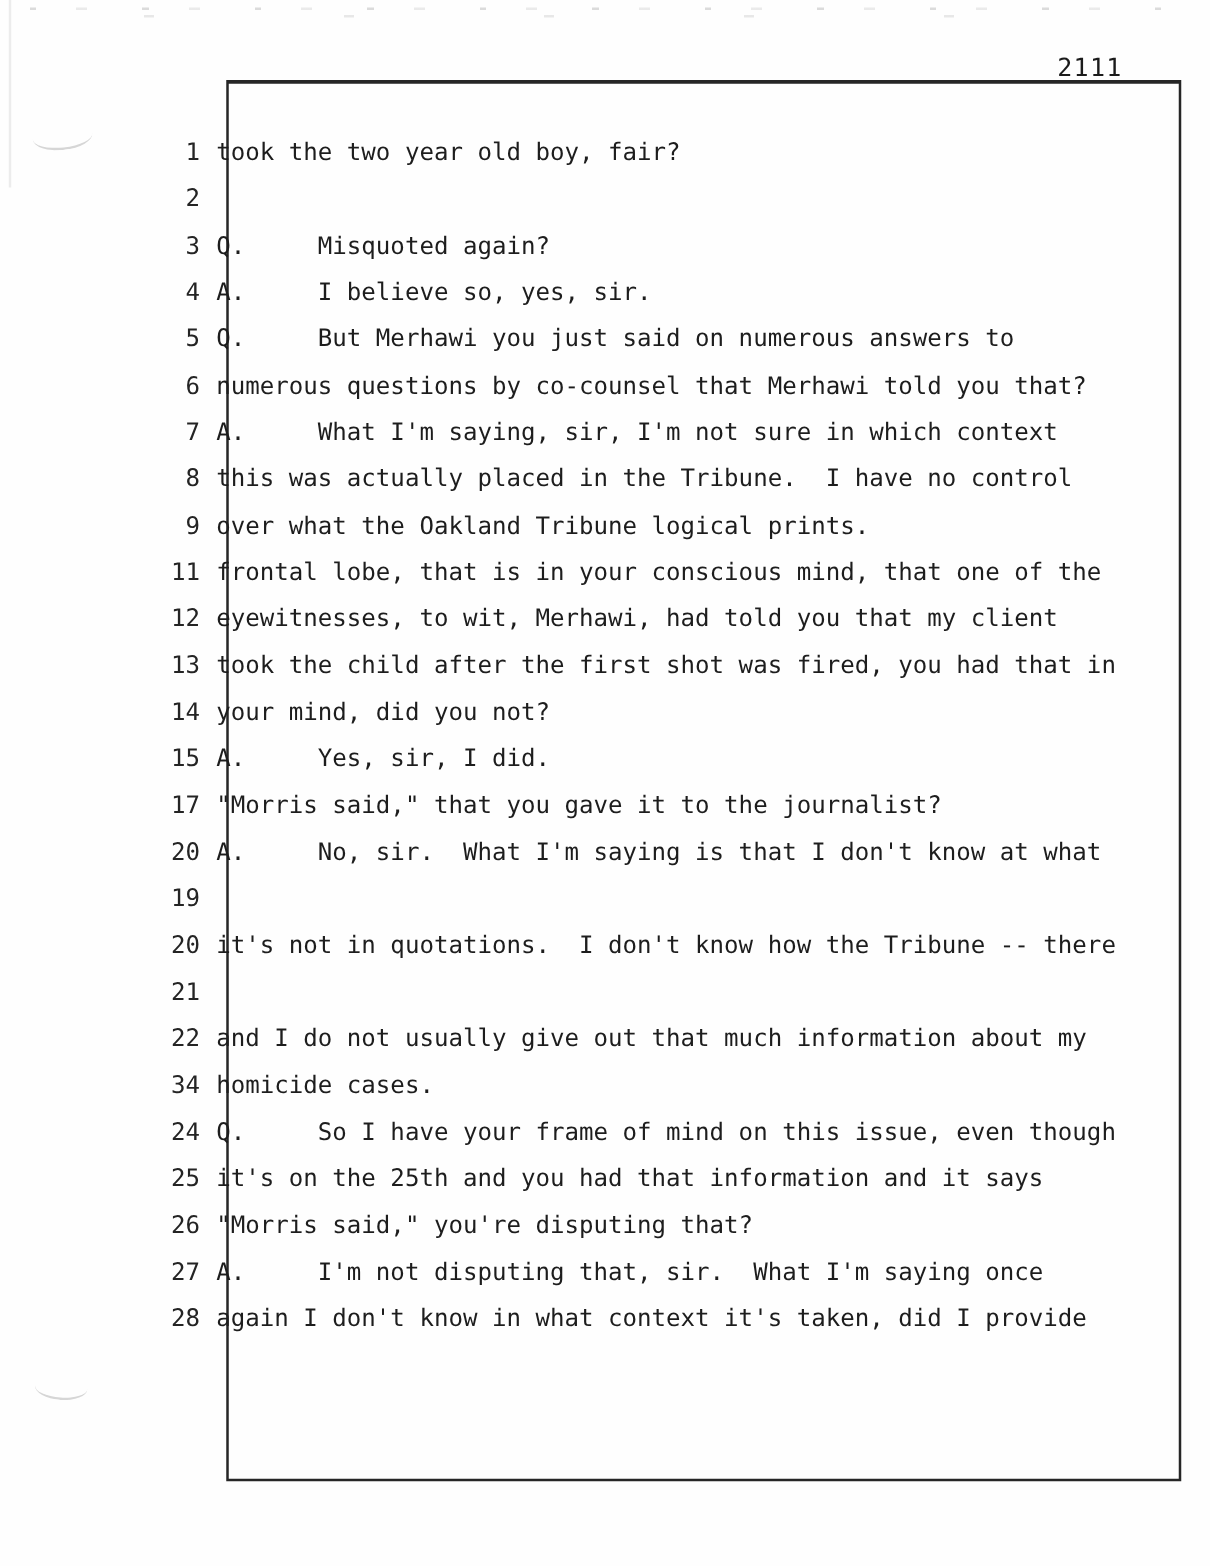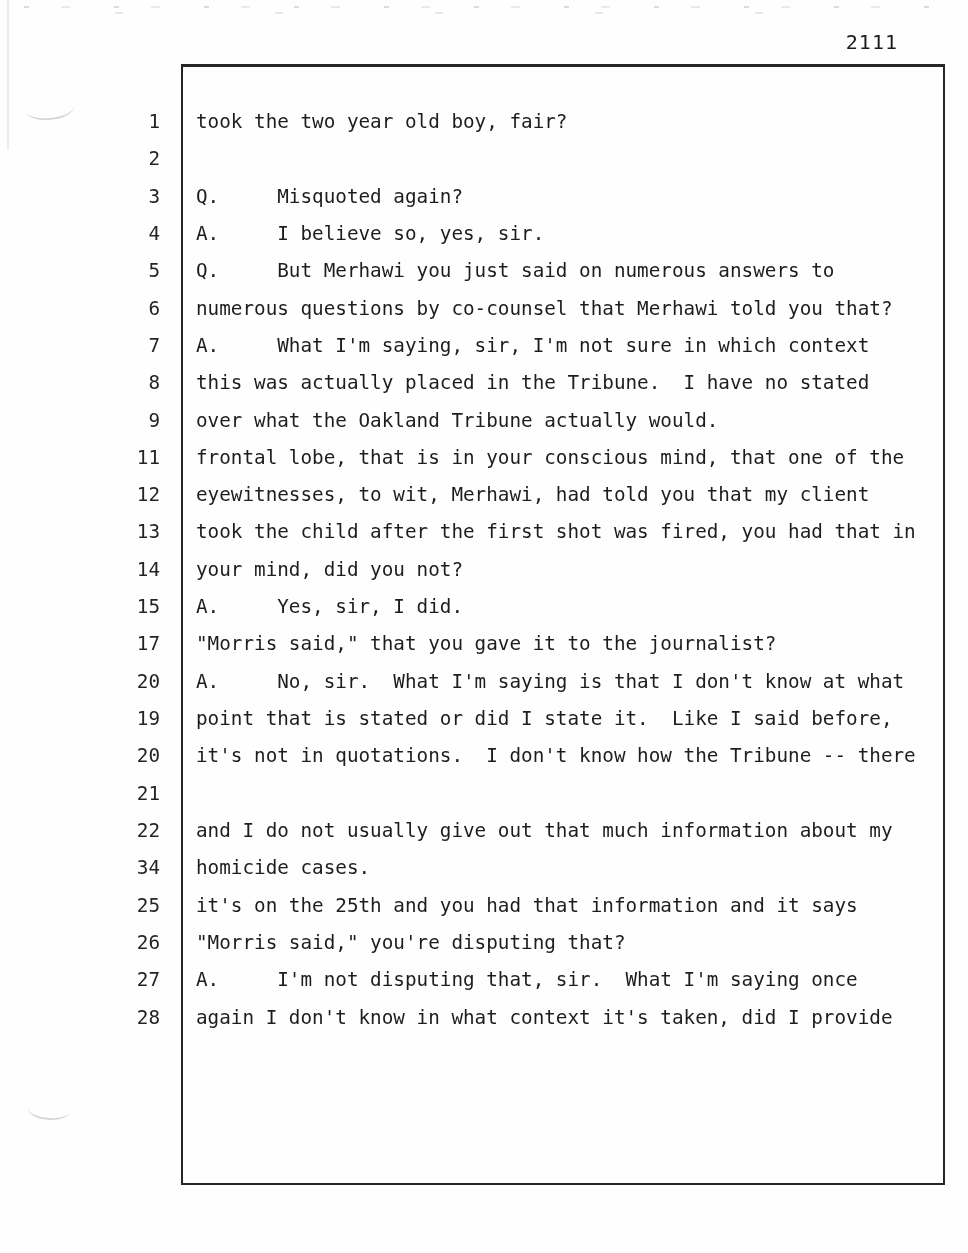--- a/index.html
+++ b/index.html
@@ -31,21 +31,21 @@
     background: rgba(0,0,0,0.07);
   }
   .smudge {
     position: absolute; border-radius: 50%;
     border-bottom: 2px solid rgba(110,110,110,0.28);
   }
   .smudge.a { left: 26px; top: 98px;  width: 48px; height: 20px; transform: rotate(-6deg); }
   .smudge.b { left: 28px; top: 1100px; width: 42px; height: 18px; transform: rotate(4deg); }
 
   .page-number {
-    position: absolute; top: 30px; right: 70px;
+    position: absolute; top: 42px; right: 70px;
     font-size: 20px; color: #1b1b1b; letter-spacing: 1px;
   }
   .transcript-box {
     position: absolute; left: 181px; top: 64px;
     width: 764px; height: 1121px;
     box-sizing: border-box;
     border: 2px solid #262626;
     border-top-width: 3px;
     background: transparent;
   }
@@ -55,21 +55,21 @@
   .row {
     display: flex; height: 37.32px; line-height: 37.32px;
     color: #202020;
   }
   .num {
     width: 60px; text-align: right;
     font-size: 19.3px; color: #242424;
     flex: 0 0 auto;
   }
   .txt {
-    margin-left: 36px;
+    margin-left: 13px;
     font-size: 19.3px;
     white-space: pre;
     color: #1d1d1d;
   }
 </style>
 </head>
 <body>
 
 <div class="sheet">
   <div class="noise1"></div>
@@ -113,26 +113,26 @@
         <div class="txt">numerous questions by co-counsel that Merhawi told you that?</div>
       </div>
 
       <div class="row">
         <div class="num">7</div>
         <div class="txt">A.     What I'm saying, sir, I'm not sure in which context</div>
       </div>
 
       <div class="row">
         <div class="num">8</div>
-        <div class="txt">this was actually placed in the Tribune.  I have no stated</div>
+        <div class="txt">this was actually placed in the Tribune.  I have no control</div>
       </div>
 
       <div class="row">
         <div class="num">9</div>
-        <div class="txt">over what the Oakland Tribune actually would.</div>
+        <div class="txt">over what the Oakland Tribune logical prints.</div>
       </div>
 
 
       <div class="row">
         <div class="num">11</div>
         <div class="txt">frontal lobe, that is in your conscious mind, that one of the</div>
       </div>
 
       <div class="row">
         <div class="num">12</div>
@@ -160,21 +160,20 @@
         <div class="txt">"Morris said," that you gave it to the journalist?</div>
       </div>
 
       <div class="row">
         <div class="num">20</div>
         <div class="txt">A.     No, sir.  What I'm saying is that I don't know at what</div>
       </div>
 
       <div class="row">
         <div class="num">19</div>
-        <div class="txt">point that is stated or did I state it.  Like I said before,</div>
       </div>
 
       <div class="row">
         <div class="num">20</div>
         <div class="txt">it's not in quotations.  I don't know how the Tribune -- there</div>
       </div>
 
       <div class="row">
         <div class="num">21</div>
       </div>
@@ -182,20 +181,24 @@
       <div class="row">
         <div class="num">22</div>
         <div class="txt">and I do not usually give out that much information about my</div>
       </div>
 
       <div class="row">
         <div class="num">34</div>
         <div class="txt">homicide cases.</div>
       </div>
 
+      <div class="row">
+        <div class="num">24</div>
+        <div class="txt">Q.     So I have your frame of mind on this issue, even though</div>
+      </div>
 
       <div class="row">
         <div class="num">25</div>
         <div class="txt">it's on the 25th and you had that information and it says</div>
       </div>
 
       <div class="row">
         <div class="num">26</div>
         <div class="txt">"Morris said," you're disputing that?</div>
       </div>

